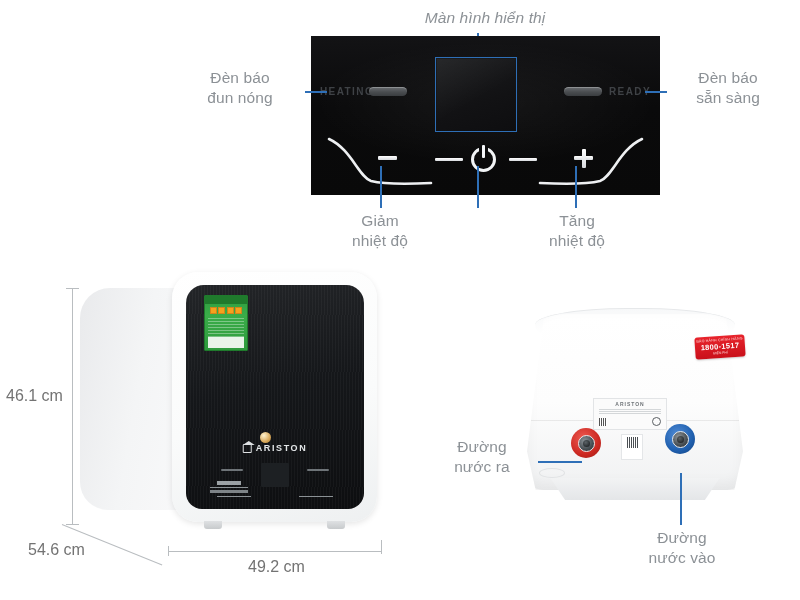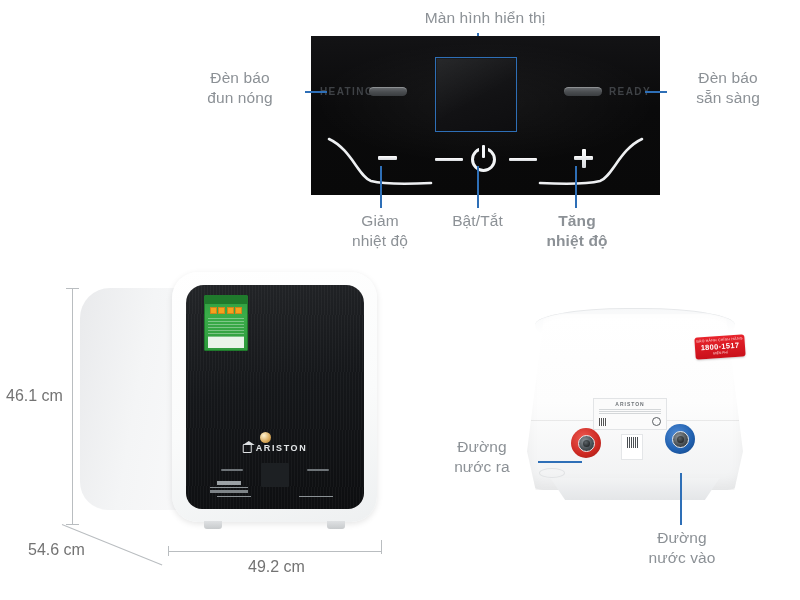--- a/index.html
+++ b/index.html
@@ -294,21 +294,21 @@
   .arrow-line { position: absolute; background: #b9bdc0; }
   .ah { height: 1px; }
   .av { width: 1px; }
   .tick { position: absolute; background: #b9bdc0; }
 </style>
 </head>
 <body>
 
 <div id="stage">
 
-  <div class="lbl" style="left:380px; top:8px; width:210px;">Màn hình hiển thị</div>
+  <div class="lbl" style="left:380px; top:8px; width:210px;font-style:italic;">Màn hình hiển thị</div>
   <div class="ldr v" style="left:477px; top:33px; height:44px;"></div>
 
   <div id="panel">
     <div class="sheen"></div>
 
     <span class="ind-text" style="left:9px;">HEATING</span>
     <div class="ind-bar" style="left:58px;"></div>
 
     <div class="ind-bar" style="right:58px;"></div>
     <span class="ind-text" style="right:9px;">READY</span>
@@ -348,24 +348,23 @@
 
   <div class="lbl" style="left:668px; top:68px; width:120px;">Đèn báo
 sẵn sàng</div>
   <div class="ldr h" style="left:645px; top:91px; width:22px;"></div>
 
   <div class="ldr v" style="left:380px; top:166px; height:42px;"></div>
   <div class="lbl" style="left:320px; top:211px; width:120px;">Giảm
 nhiệt độ</div>
 
   <div class="ldr v" style="left:477px; top:166px; height:42px;"></div>
-  <div class="lbl" style="left:420px; top:211px; width:115px;">Bật/Tắt</div>
 
   <div class="ldr v" style="left:575px; top:166px; height:42px;"></div>
-  <div class="lbl" style="left:518px; top:211px; width:118px;font-weight:bold;">Tăng
+  <div class="lbl" style="left:518px; top:211px; width:118px;">Tăng
 nhiệt độ</div>
 
   <div id="prod">
     <div id="prod-side"></div>
     <div id="prod-front">
       <div id="prod-panel">
 
         <div id="energy-label">
           <div class="el-top"></div>
           <div class="stars">

